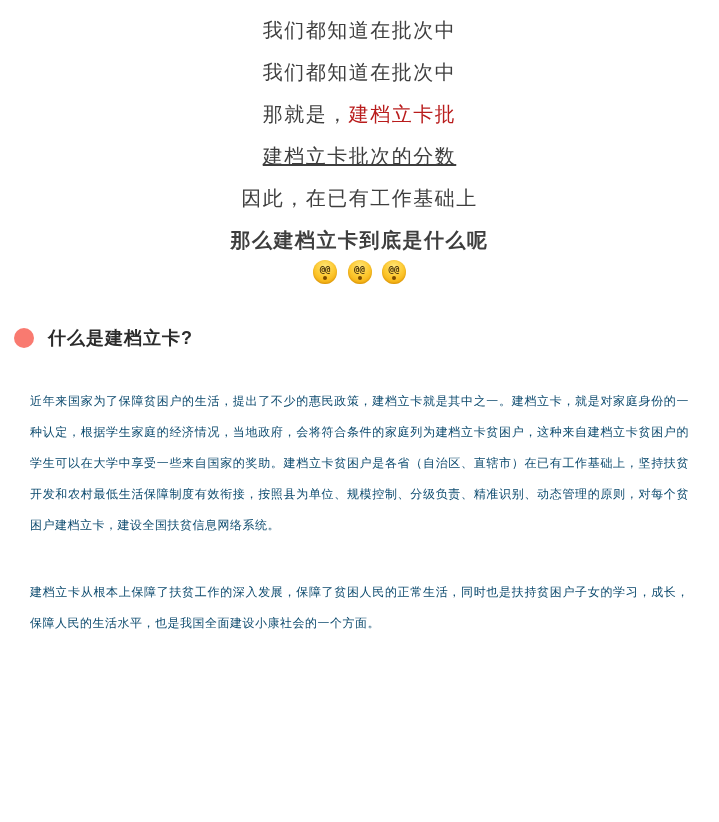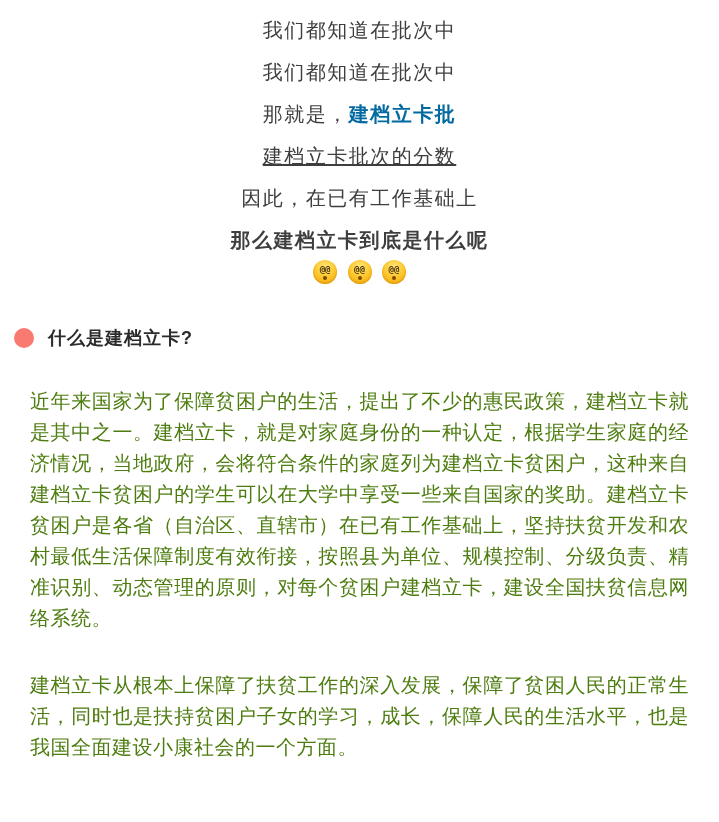--- a/index.html
+++ b/index.html
@@ -29,22 +29,22 @@
   }
   .intro p.group-gap {
     margin-top: 25px;
     text-decoration: underline;
   }
   .intro p.pre-emoji {
     margin-bottom: 12px;
     font-weight: bold;
   }
   .highlight {
-    color: #0369a1;
-    font-weight: 700;
+    color: #b91c1c;
+    font-weight: 400;
   }
   
   .emoji-row {
     text-align: center;
     height: 26px;
     margin: 0;
   }
   .face {
     display: inline-block;
     position: relative;
@@ -96,25 +96,25 @@
   .section-title {
     margin-left: 14px;
     font-size: 18px;
     font-weight: 700;
     letter-spacing: 1px;
     color: #2b2b2b;
   }
   
   .body-para {
     margin: 36px 30px 0 30px;
-    font-size: 20px;
+    font-size: 12px;
     line-height: 31px;
     letter-spacing: 0.5px;
     text-align: justify;
-    color: #4d7c0f;
+    color: #0c4a6e;
   }
 </style>
 </head>
 <body>
 
 <div class="article">
 
   <div class="intro">
     <p>我们都知道在批次中</p>
     <p>我们都知道在批次中</p>

